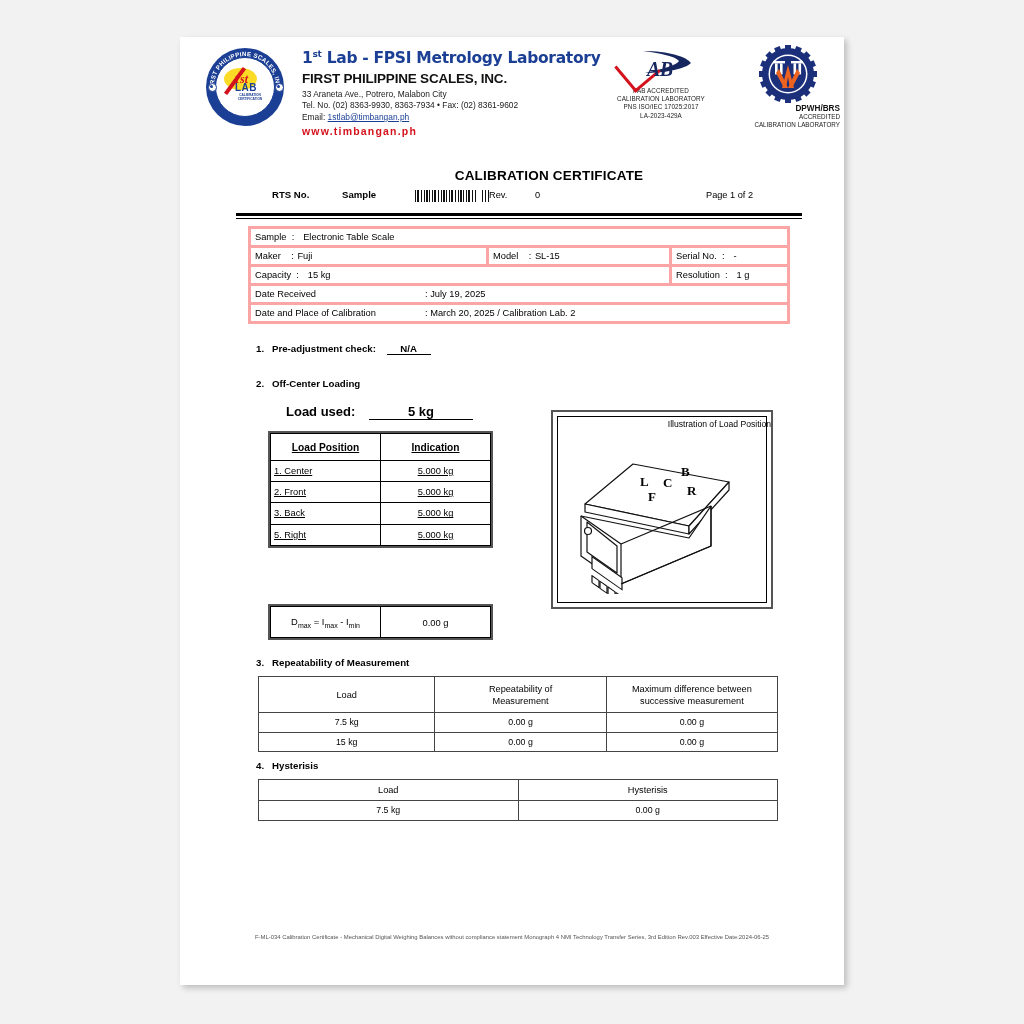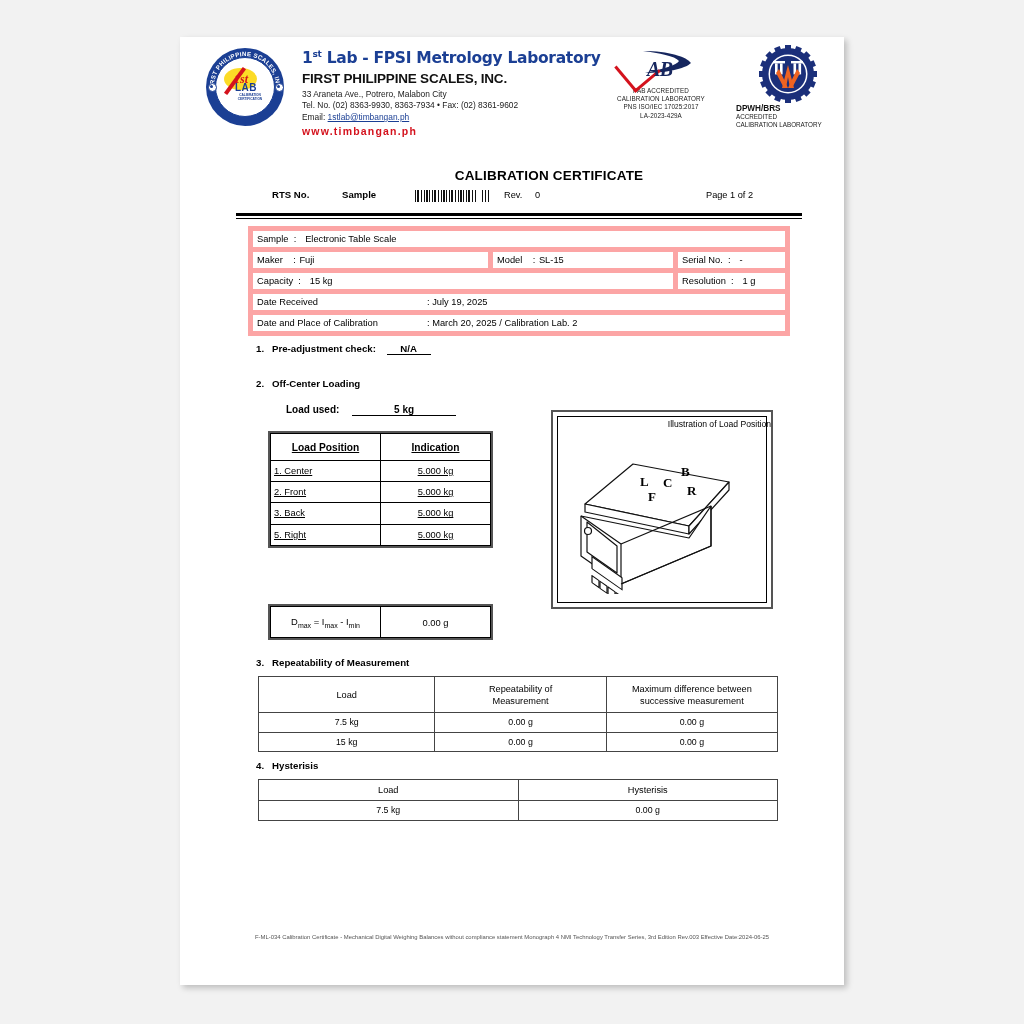--- a/index.html
+++ b/index.html
@@ -79,50 +79,50 @@
   .pab{position:absolute;left:425px;top:10px;width:112px;text-align:center;}
   .pab-mark{position:relative;height:40px;}
   .pab-swoosh{position:absolute;left:36px;top:2px;width:52px;height:26px;}
   .pab-check{position:absolute;left:16px;top:6px;width:30px;height:30px;
     border-left:3.5px solid #d4121d;border-bottom:3.5px solid #d4121d;
     transform:rotate(-40deg);}
   .pab-text{position:absolute;left:30px;top:11px;font-family:"Liberation Serif",serif;
     font-style:italic;font-weight:bold;font-size:20px;color:#16265e;letter-spacing:-.5px;margin-left:12px;}
   .pab-cap{font-size:6.3px;color:#1a1a1a;line-height:8.2px;letter-spacing:.1px;}
 
-  .dpwh{position:absolute;left:556px;top:8px;width:104px;text-align:left;}
+  .dpwh{position:absolute;left:556px;top:8px;width:104px;text-align:right;}
   .dpwh-mark{position:relative;width:58px;height:58px;margin:0 auto;}
   .dpwh-cap-b{font-size:8.2px;font-weight:bold;color:#111;margin-top:1px;}
   .dpwh-cap{font-size:6.3px;color:#1a1a1a;line-height:8.2px;}
 
   
   .cert-title{
     position:absolute;left:0;top:131px;width:664px;text-align:center;
     font-size:13.5px;font-weight:bold;color:#000;letter-spacing:.2px;padding-left:37px;
   }
   .rts-row{position:absolute;left:0;top:152px;width:664px;height:16px;font-size:9.6px;font-weight:bold;color:#000;}
   .rts-label{position:absolute;left:92px;top:0;}
   .rts-value{position:absolute;left:162px;top:0;}
   .barcode{position:absolute;left:235px;top:1px;width:62px;height:12px;
     background:repeating-linear-gradient(90deg,#111 0 1px,#fff 1px 2px,#111 2px 4px,#fff 4px 5.5px,#111 5.5px 6.5px,#fff 6.5px 8.5px);}
   .barcode2{position:absolute;left:302px;top:1px;width:8px;height:12px;
     background:repeating-linear-gradient(90deg,#111 0 1.5px,#fff 1.5px 3px);}
-  .rev-label{position:absolute;left:324px;top:1px;font-weight:normal;font-size:9.2px;}
+  .rev-label{position:absolute;left:309px;top:1px;font-weight:normal;font-size:9.2px;}
   .rev-value{position:absolute;left:355px;top:1px;font-weight:normal;font-size:9.2px;}
   .page-no{position:absolute;left:510px;top:1px;font-weight:normal;font-size:9.2px;padding-left:16px;}
 
   .rule-thick{position:absolute;left:56px;top:176px;width:566px;height:3px;background:#000;}
   .rule-thin{position:absolute;left:56px;top:181px;width:566px;height:1.4px;background:#000;}
 
   
   .info-table{
     position:absolute;left:68px;top:189px;width:542px;
     border-collapse:collapse;font-size:9.3px;color:#000;
   }
-  .info-table td{border:5px solid #fca5a5;height:16px;padding:0 16px 0 4px;vertical-align:middle;}
+  .info-table td{border:3px solid #fca5a5;height:16px;padding:0 16px 0 4px;vertical-align:middle;}
   .lbl{white-space:nowrap;}
   .cl{display:inline-block;width:14px;}
 
   
   .sec{position:absolute;font-size:9.7px;font-weight:bold;color:#000;}
   .sec-num{display:inline-block;width:16px;}
 
   .underline-val{
     display:inline-block;border-bottom:1.4px solid #000;text-align:center;
     font-weight:bold;
@@ -335,21 +335,21 @@
 
   <div class="sec" style="left:76px;top:306px;">
     <span class="sec-num">1.</span><span>Pre-adjustment check:</span>
     <span class="underline-val" style="width:44px;margin-left:8px;font-size:9.7px;">N/A</span>
   </div>
 
   <div class="sec" style="left:76px;top:341px;">
     <span class="sec-num">2.</span><span>Off-Center Loading</span>
   </div>
 
-  <div class="sec" style="left:98px;top:367px;font-size:10px;padding-left:8px;">
+  <div class="sec" style="left:98px;top:367px;font-size:13px;padding-left:8px;">
     <span>Load used:</span>
     <span class="underline-val" style="width:104px;margin-left:10px;">5 kg</span>
   </div>
 
   <div class="lp-wrap boxed">
     <table class="lp-table">
       <tbody>
           <tr>
         <th style="width:50%">Load Position</th>
         <th>Indication</th>

